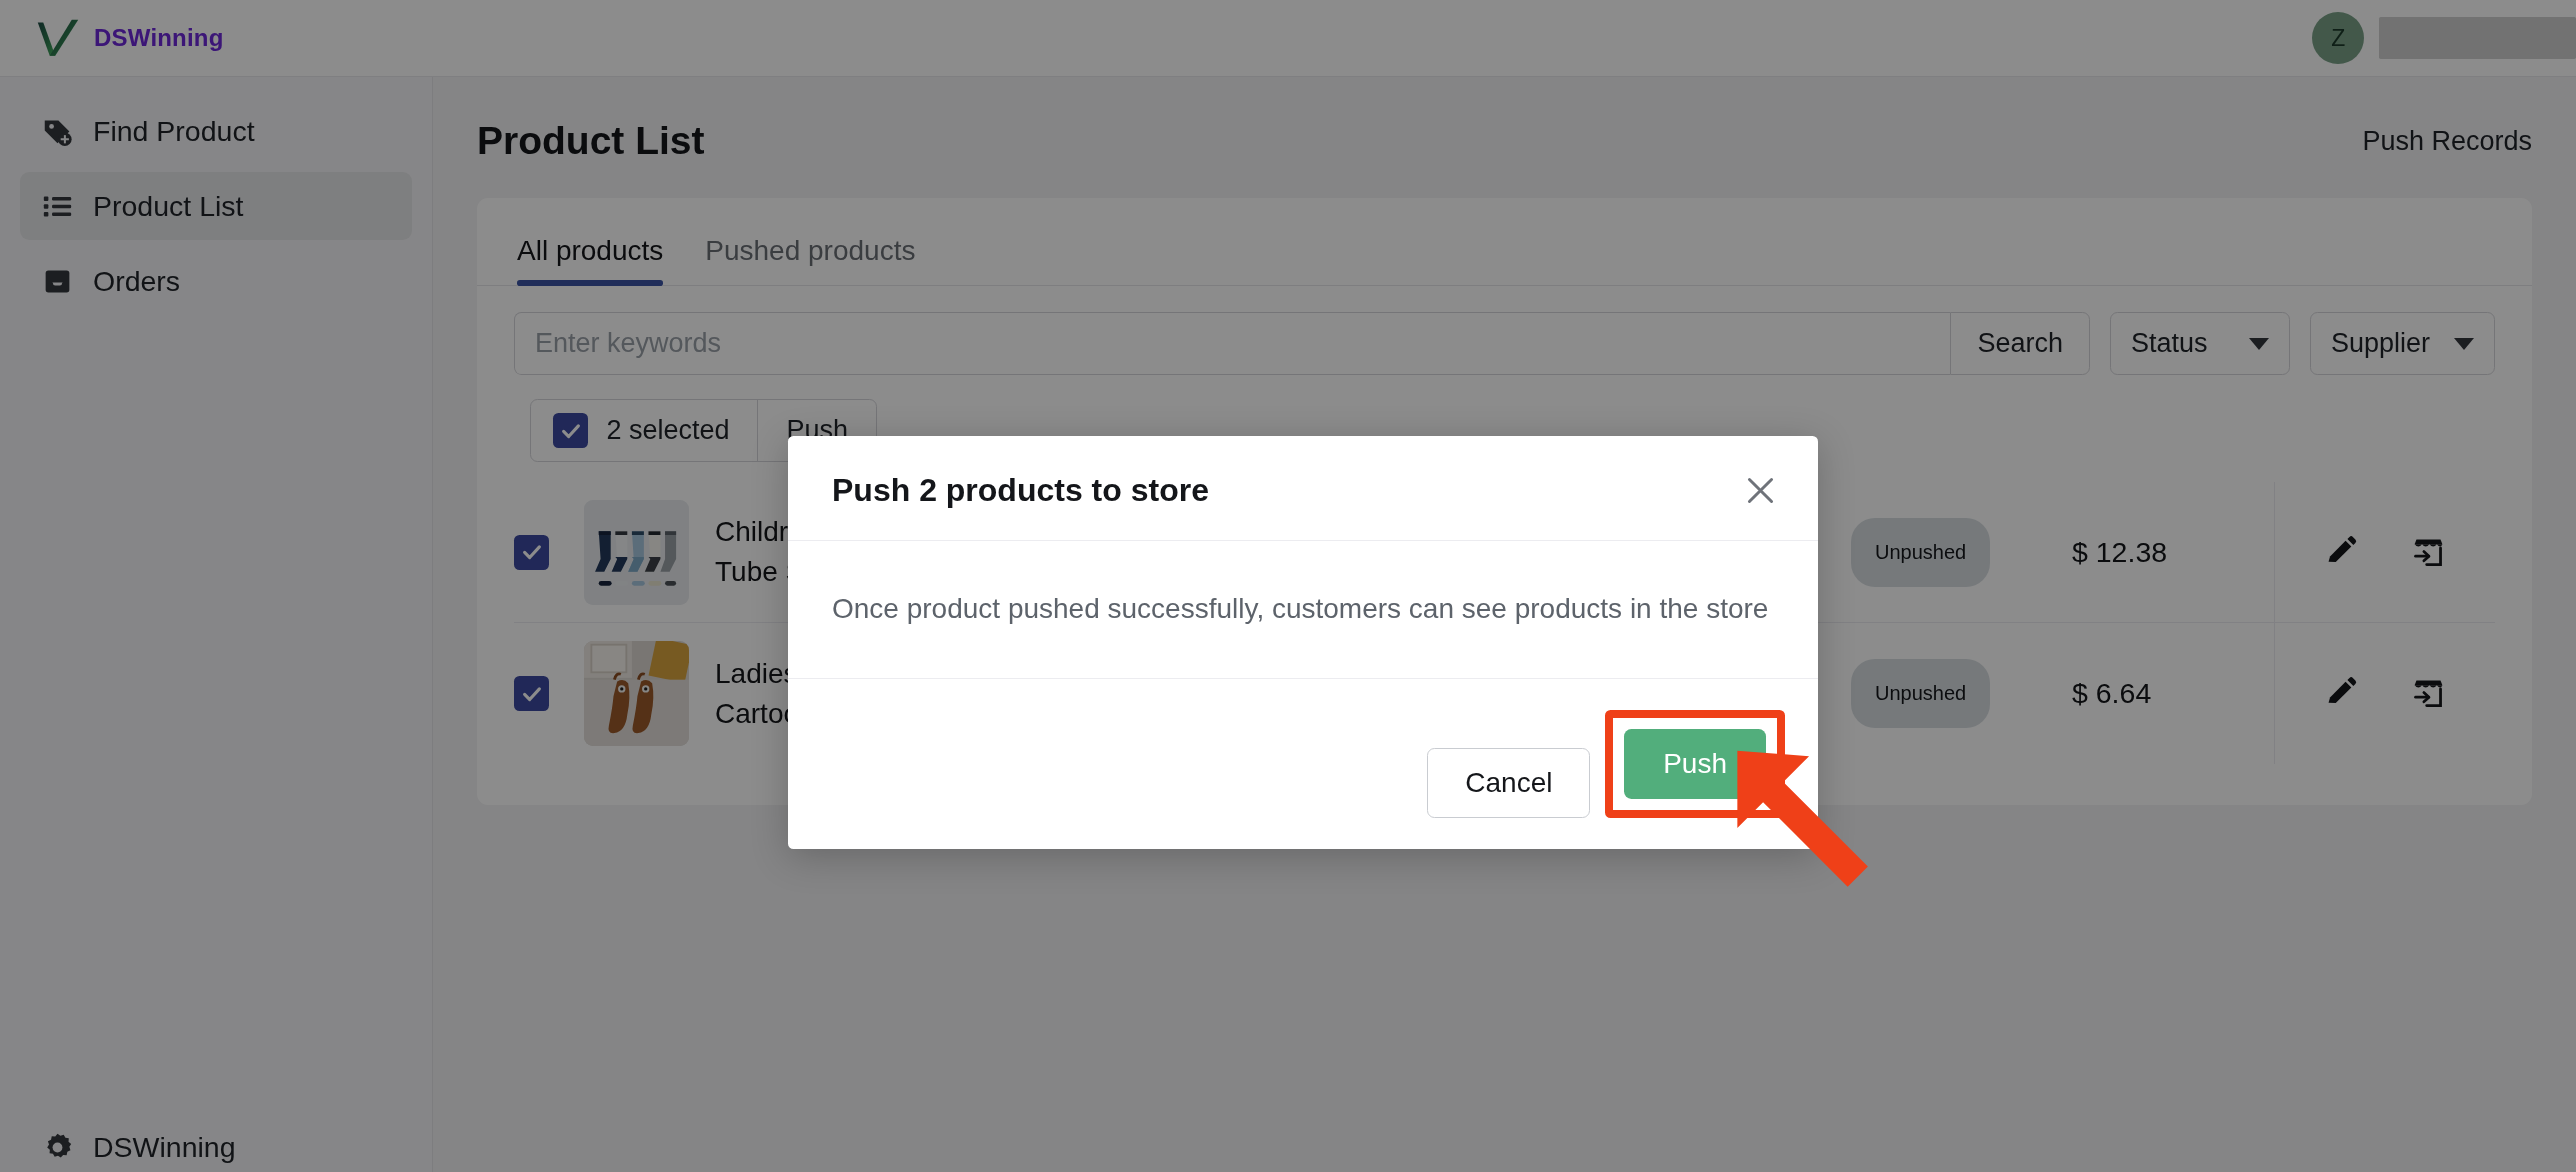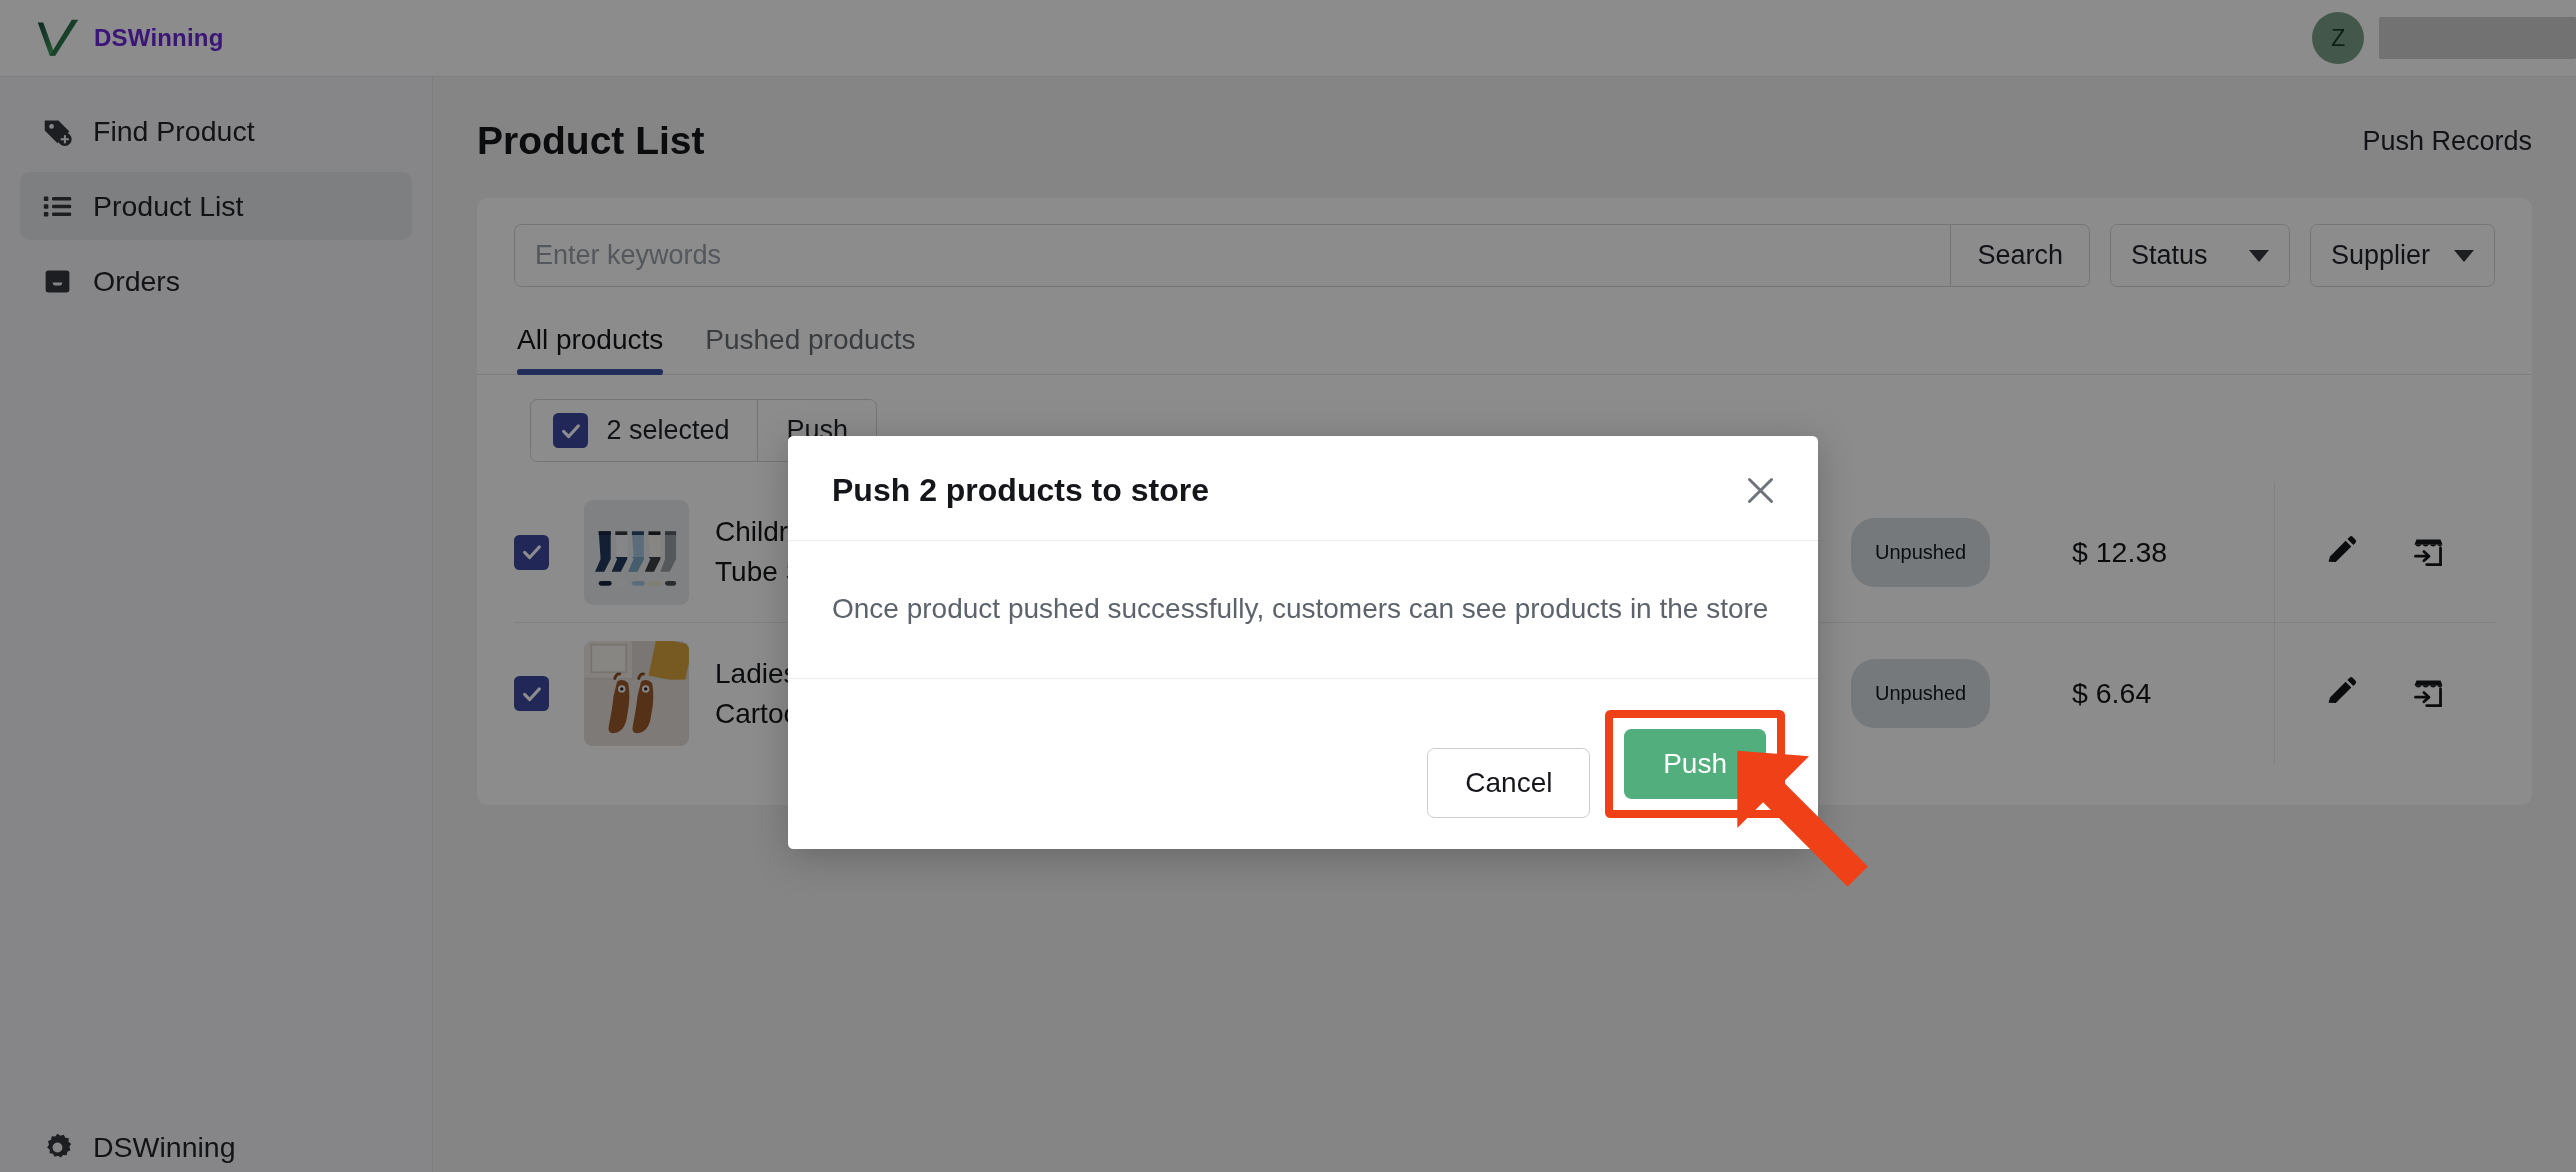--- a/index.html
+++ b/index.html
@@ -314,40 +314,40 @@
 
   <div id="main">
 
     <div id="page-head">
       <div id="page-title">Product List</div>
       <div id="push-records">Push Records</div>
     </div>
 
     <div id="card">
 
+      <div id="tabs">
+        <div class="tab active">All products</div>
+        <div class="tab">Pushed products</div>
+      </div>
+
       <div id="filters">
         <div id="search-group">
           <input id="search-input" type="text" placeholder="Enter keywords" style="">
           <button id="search-button">Search</button>
         </div>
 
         <div class="select-box">
           <span class="sel-label">Status</span>
           <span class="caret"></span>
         </div>
 
         <div class="select-box">
           <span class="sel-label">Supplier</span>
           <span class="caret"></span>
         </div>
-      </div>
-
-      <div id="tabs">
-        <div class="tab active">All products</div>
-        <div class="tab">Pushed products</div>
       </div>
 
       <div id="bulk-row">
         <div id="bulk-group">
           <div id="selected-cell">
             <span class="cbx">
               <svg viewBox="0 0 26 26" xmlns="http://www.w3.org/2000/svg">
                 <path d="M5 13.5 L10.5 19 L21 7.5" stroke="#ffffff" stroke-width="3.4" fill="none" stroke-linecap="round" stroke-linejoin="round"></path>
               </svg>
             </span>

